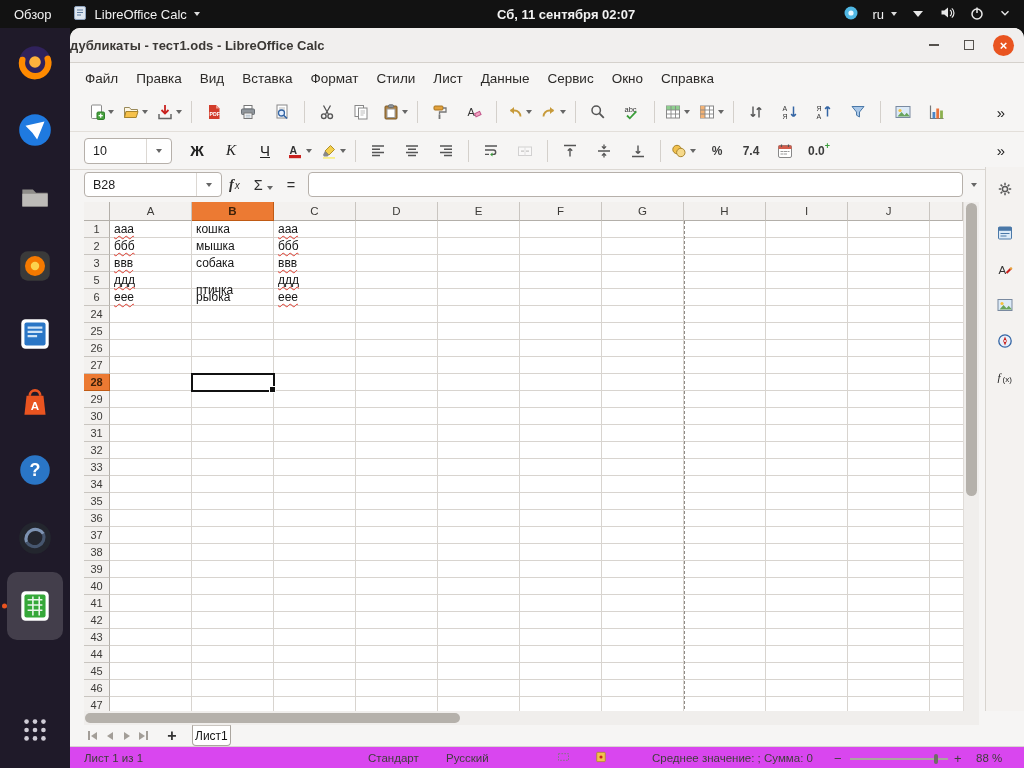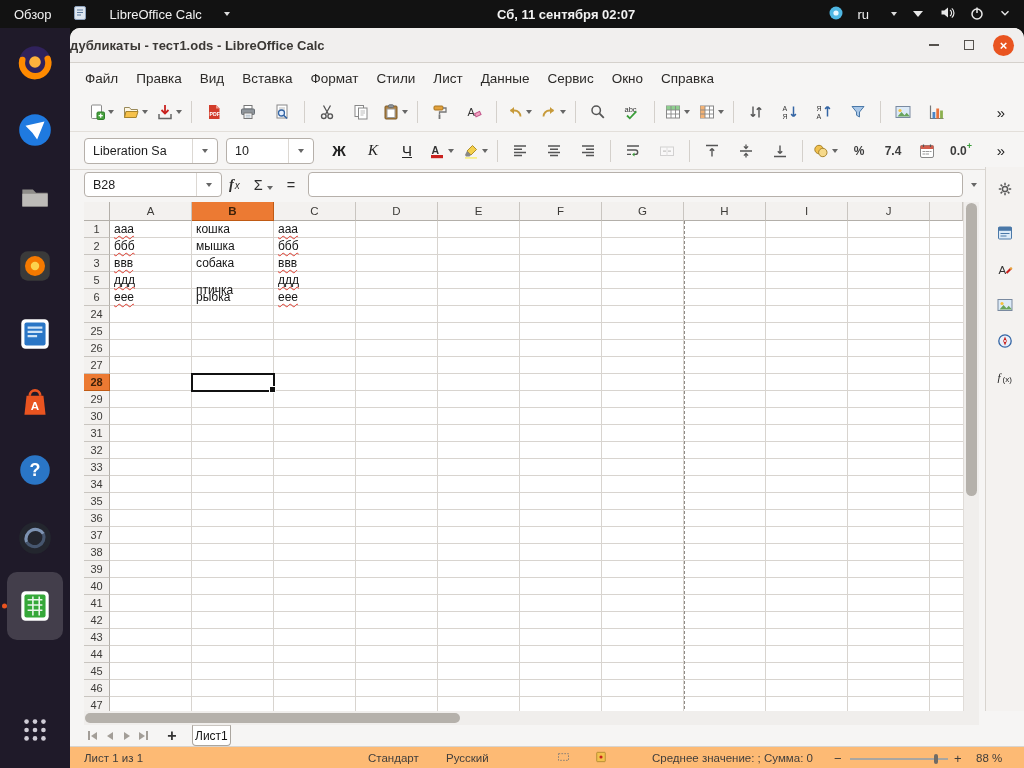--- a/index.html
+++ b/index.html
@@ -2,21 +2,21 @@
 <html><head>
 <meta charset="utf-8">
 <style>
   html,body{margin:0;padding:0;background:#000;}
   .screen{position:relative;width:1024px;height:768px;background:#141414;overflow:hidden;
           font-family:"Liberation Sans","DejaVu Sans",sans-serif;-webkit-font-smoothing:antialiased;}
   
   .topbar{position:absolute;left:0;top:0;width:1024px;height:28px;background:#121212;color:#f2f2f2;
           display:flex;align-items:center;font-size:13px;z-index:50;}
   .tb-left{display:flex;align-items:center;gap:20px;padding-left:14px;}
-  .appmenu{display:flex;align-items:center;gap:22px;}
+  .appmenu{display:flex;align-items:center;gap:7px;}
   .tb-center{position:absolute;left:497px;top:0;height:28px;display:flex;align-items:center;font-weight:600;}
   .tb-right{margin-left:auto;display:flex;align-items:center;gap:13px;padding-right:12px;}
   .caret{width:0;height:0;border-left:3.5px solid transparent;border-right:3.5px solid transparent;
          border-top:4px solid #666;display:inline-block;}
   .caret.lite{border-top-color:#ddd;}
   
   .dock{position:absolute;left:0;top:28px;width:70px;height:740px;background:#1f1a29;display:flex;
         flex-direction:column;align-items:center;z-index:40;}
   .dock-item{width:56px;height:68px;display:flex;align-items:center;justify-content:center;position:relative;border-radius:10px;}
   .dock-item.active{background:rgba(255,255,255,.16);}
@@ -108,21 +108,21 @@
   
   .tabbar{position:absolute;left:14px;top:697px;width:879px;height:21px;display:flex;align-items:center;}
   .tnav{width:17px;height:18px;display:flex;align-items:center;justify-content:center;gap:1px;}
   .tri-l{width:0;height:0;border-top:4.5px solid transparent;border-bottom:4.5px solid transparent;border-right:6px solid #a39e98;}
   .tri-r{width:0;height:0;border-top:4.5px solid transparent;border-bottom:4.5px solid transparent;border-left:6px solid #a39e98;}
   .tbar{width:2px;height:9px;background:#a39e98;}
   .addsheet{width:24px;text-align:center;font-size:16px;font-weight:bold;color:#333;margin:0 8px;}
   .sheettab{height:19px;padding:0 2px;background:#fff;border:1px solid #aba69f;border-top-color:#c9c5c0;
             border-radius:0 0 4px 4px;font-size:12px;color:#141414;display:flex;align-items:center;}
   
-  .statusbar{position:absolute;left:0;top:718px;width:954px;height:22px;background:#fdba74;
+  .statusbar{position:absolute;left:0;top:718px;width:954px;height:22px;background:#d946ef;
              border-top:1px solid #d8d4cf;font-size:11.5px;color:#403e3c;box-sizing:border-box;}
   .statusbar span{position:absolute;top:50%;transform:translateY(-50%);white-space:nowrap;}
   #sb-pos{left:14px;} #sb-style{left:298px;} #sb-lang{left:376px;}
   #sb-selmode{left:486px;} #sb-mod{left:524px;} #sb-sum{left:582px;}
   #sb-zoomout{left:764px;font-size:13px;} #sb-zoomin{left:884px;font-size:13px;} #sb-zoom{left:906px;}
   #sb-slider{left:780px;width:98px;height:2px;background:#aaa6a0;top:11px;transform:none;}
   #sb-thumb{position:absolute;left:84px;top:-4px;width:4px;height:10px;background:#6f6b66;border-radius:2px;transform:none;}
 </style>
 </head>
 <body>
@@ -528,26 +528,20 @@
               <rect x="12.1" y="7.5" width="2.8" height="8" fill="#8cb04e"></rect>
             </svg>
           </span>
         </span>
         <span class="tbtn overflow">
           <span class="tlabel ">»</span>
         </span>
       </div>
 
     <div class="toolbar" id="toolbar-formatting">
-      <span class="combo font">
-        <span class="cv">Liberation Sa</span>
-        <span class="ca">
-            <span class="caret"></span>
-          </span>
-      </span>
       <span class="combo size">
         <span class="cv">10</span>
         <span class="ca">
             <span class="caret"></span>
           </span>
       </span>
       <span class="tbtn">
           <span class="tlabel b">Ж</span>
         </span>
         <span class="tbtn">

